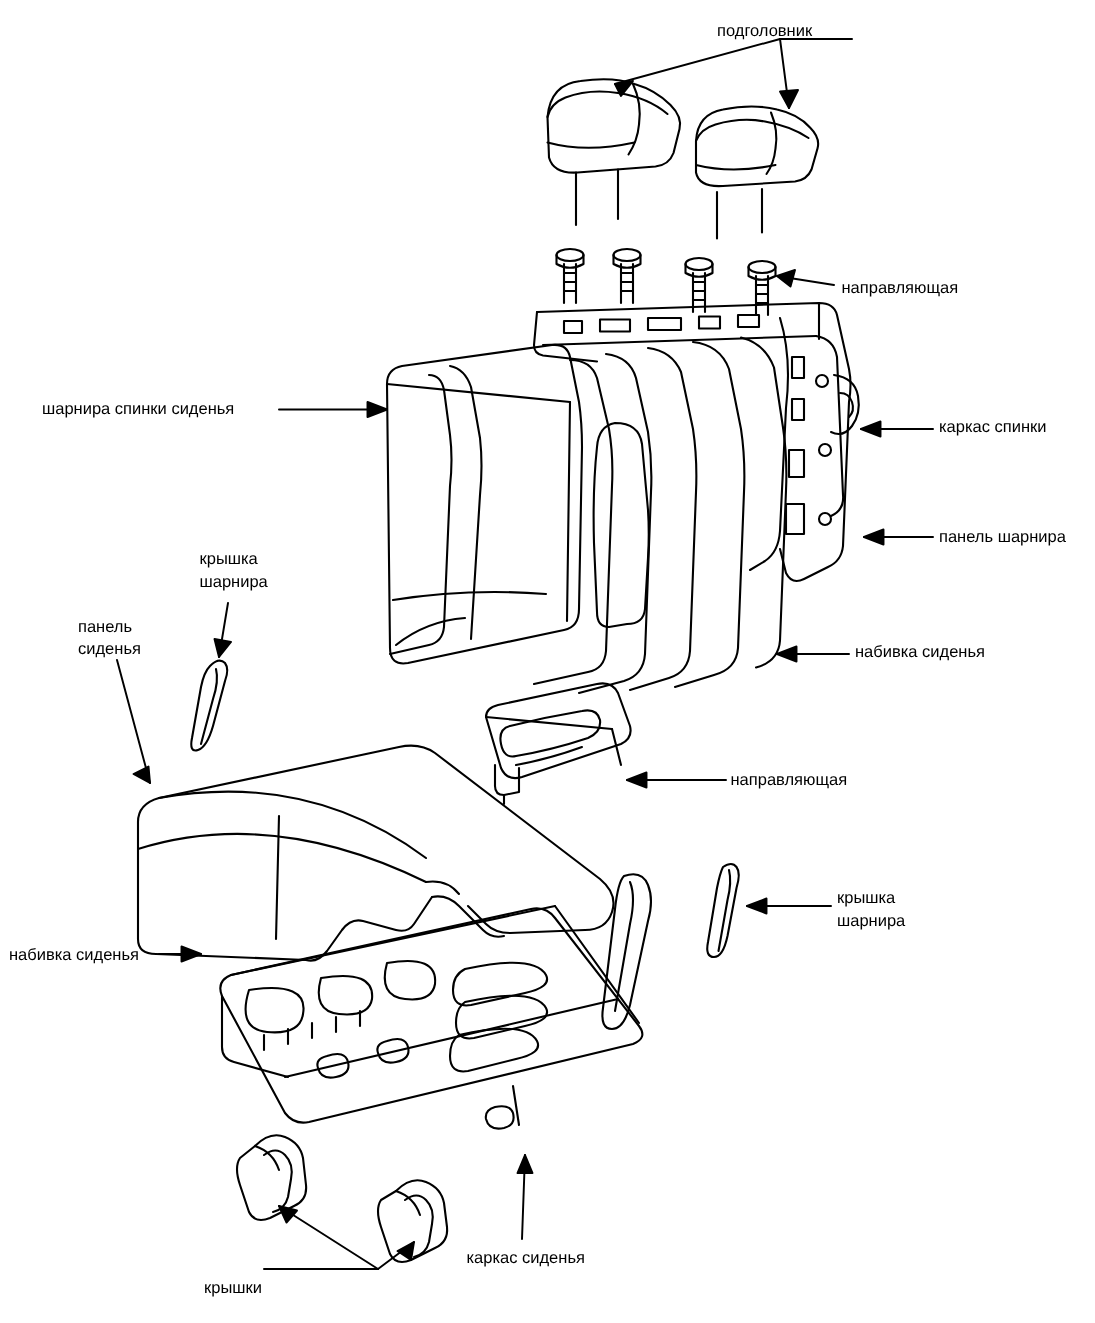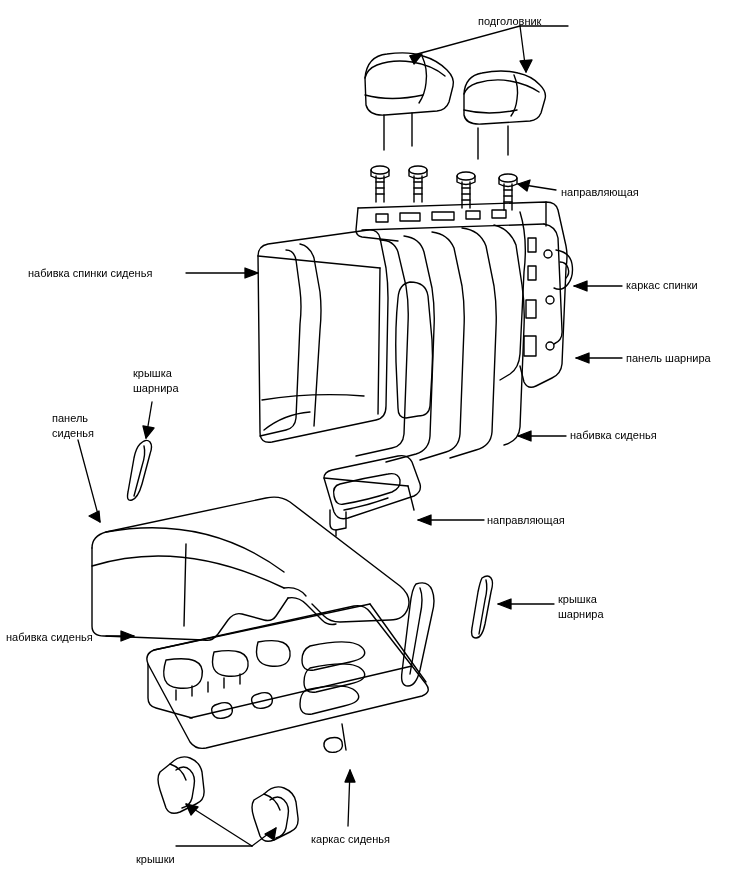--- a/index.html
+++ b/index.html
@@ -233,21 +233,21 @@
         <path d="M186 804 l12 3 l-7 8 z" fill="#000000"></path>
         <path d="M276 828 l-2 12 l-9 -6 z" fill="#000000"></path>
       </g>
     </g>
   </svg>
 
   <div class="label left" style="left:478px; top:14px;">подголовник</div>
 
   <div class="label left" style="left:561px; top:185px;">направляющая</div>
 
-  <div class="label left" style="left:28px; top:266px;">набивка спинки сиденья</div>
+  <div class="label left" style="left:28px; top:266px;">шарнира спинки сиденья</div>
 
   <div class="label left" style="left:626px; top:278px;">каркас спинки</div>
 
   <div class="label left" style="left:626px; top:351px;">панель шарнира</div>
 
   <div class="label left" style="left:133px; top:366px;">крышка
 шарнира</div>
 
   <div class="label left" style="left:52px; top:411px;">панель
 сиденья</div>

